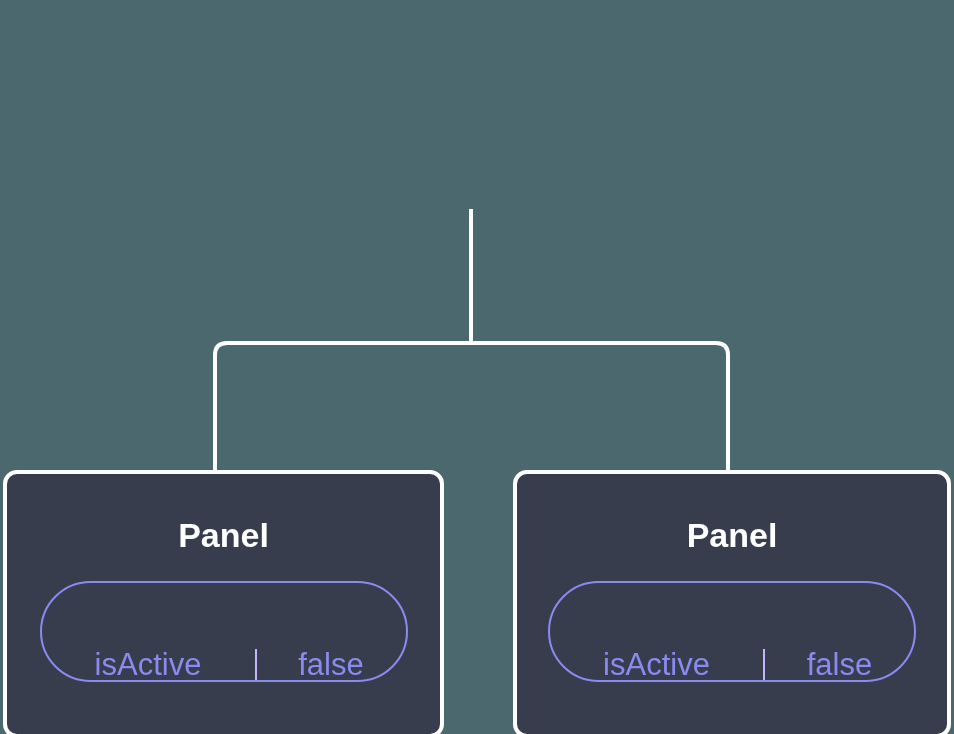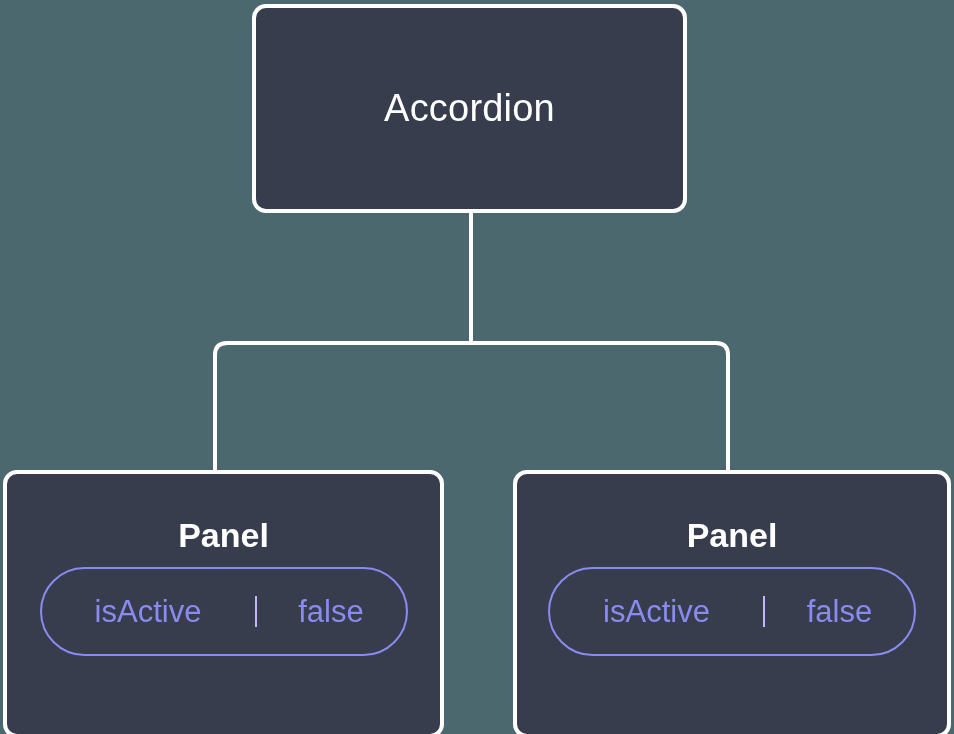--- a/index.html
+++ b/index.html
@@ -69,26 +69,26 @@
 
   .node-leaf .node-title {
     font-size: 34px;
     color: #ffffff;
     font-weight: 700;
     line-height: 1;
   }
 
   
   .prop-pill {
-    margin-top: 15px;
-    height: 89px;
+    margin-top: 29px;
+    height: 101px;
     border: 2px solid #8a8bf0;
     border-radius: 52px;
     display: flex;
-    align-items: center;
+    align-items: flex-end;
     overflow: hidden;
   }
 
   .node-leaf-left  .prop-pill { width: 368px; }
   .node-leaf-right .prop-pill { width: 368px; }
 
   .prop-key, .prop-value {
     display: flex;
     align-items: center;
     justify-content: center;
@@ -111,23 +111,20 @@
 
   <svg class="connector-layer" viewBox="0 0 954 734" width="954" height="734" xmlns="http://www.w3.org/2000/svg">
 
     <path d="M 471 209 L 471 343" fill="none" stroke="#ffffff" stroke-width="4" stroke-linecap="butt"></path>
 
     <path d="M 471 343 L 227 343 Q 215 343 215 355 L 215 472" fill="none" stroke="#ffffff" stroke-width="4" stroke-linecap="butt"></path>
 
     <path d="M 471 343 L 716 343 Q 728 343 728 355 L 728 472" fill="none" stroke="#ffffff" stroke-width="4" stroke-linecap="butt"></path>
   </svg>
 
-  <div class="node node-root">
-    <span class="node-title">Accordion</span>
-  </div>
 
   <div class="node node-leaf node-leaf-left">
     <span class="node-title">Panel</span>
     <div class="prop-pill">
       <span class="prop-key">isActive</span>
       <span class="prop-value">false</span>
     </div>
   </div>
 
   <div class="node node-leaf node-leaf-right">

